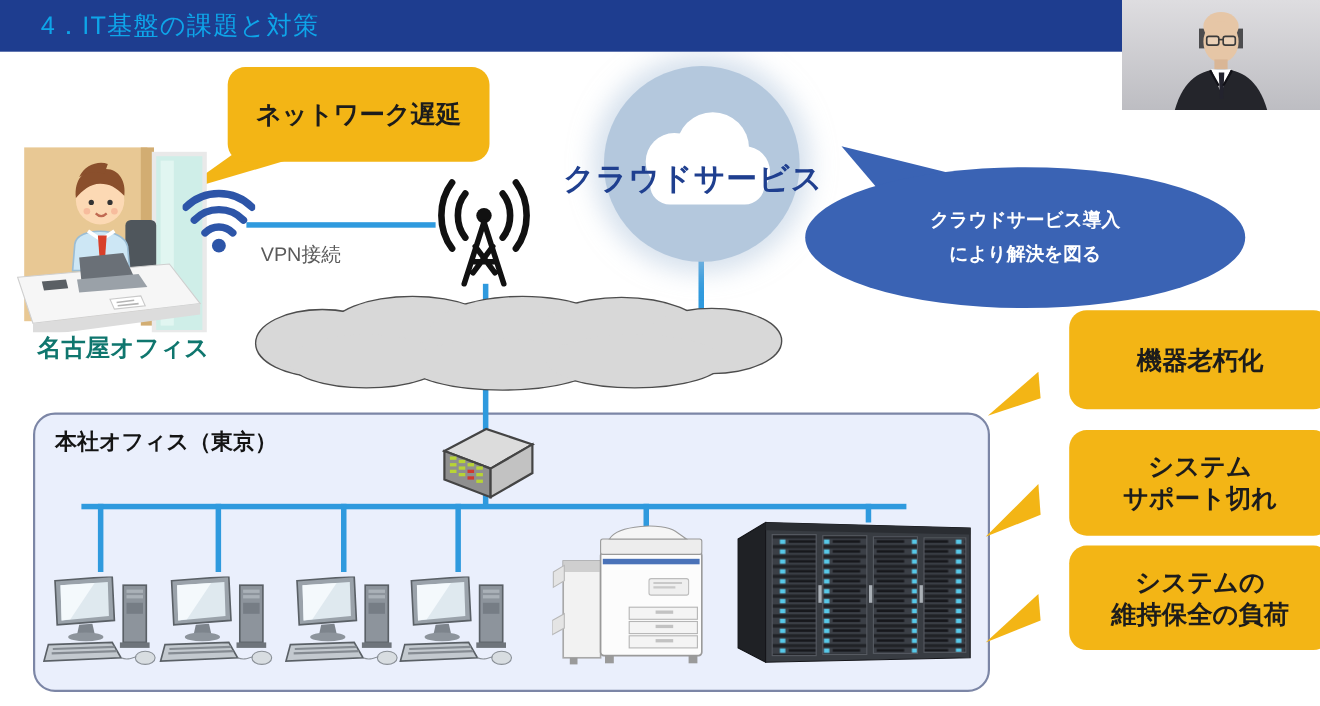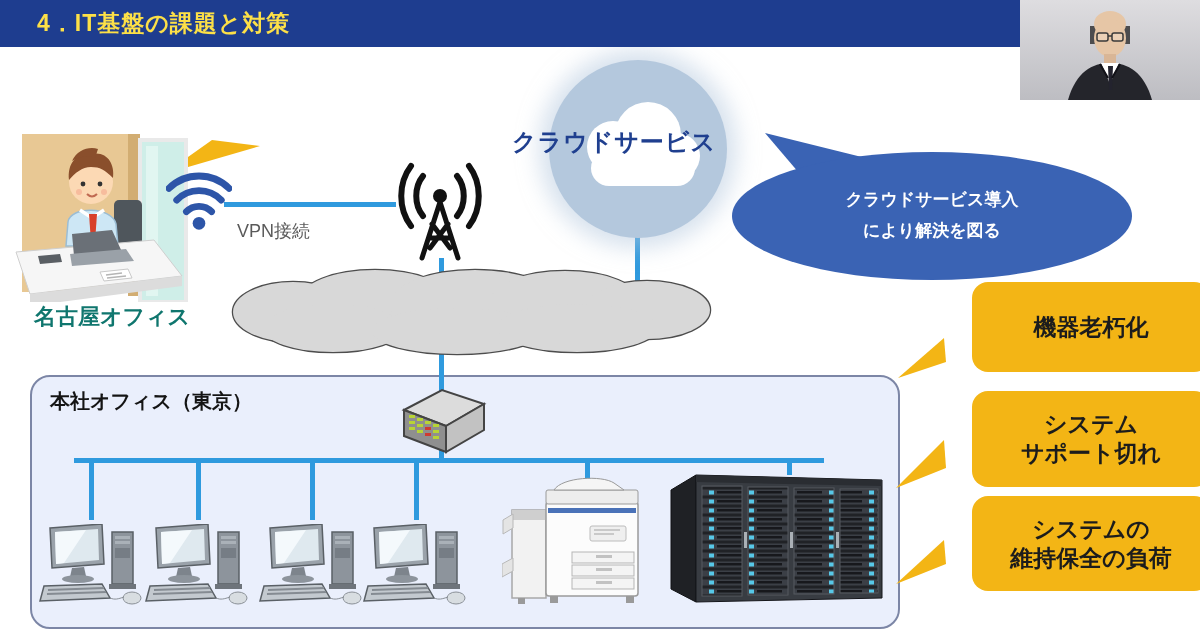--- a/index.html
+++ b/index.html
@@ -3,21 +3,21 @@
 <meta charset="utf-8">
 <style>
   html,body{margin:0;padding:0;background:#fff;}
   #slide{position:relative;width:1200px;height:642px;background:#ffffff;overflow:hidden;
          font-family:"Liberation Sans","DejaVu Sans",sans-serif;}
   .abs{position:absolute;}
 
   
   .header{left:0;top:0;width:1020px;height:47px;background:#1e3d8f;z-index:10;
           display:flex;align-items:center;}
-  .header .title{color:#fde047;font-size:23px;font-weight:bold;padding-left:37px;letter-spacing:1px;}
+  .header .title{color:#0ea5e9;font-size:23px;font-weight:normal;padding-left:37px;letter-spacing:1px;}
 
   
   .webcam{left:1020px;top:0;width:180px;height:100px;z-index:10;background:#cfcfd3;}
 
   
   .ycall{background:#f3b515;border-radius:16px;z-index:4;display:flex;flex-direction:column;
          justify-content:center;align-items:center;color:#1c1c1c;font-weight:bold;font-size:23px;
          line-height:29px;text-align:center;}
   .ycall-network{left:207px;top:61px;width:238px;height:86px;}
   .ytail{z-index:3;}
@@ -29,21 +29,21 @@
   .wifi{left:166px;top:170px;width:66px;height:62px;z-index:3;}
   .vpn-label{left:237px;top:171px;font-size:18px;color:#5a5a5a;z-index:3;margin-top:48px;}
   .blue-line{background:#2f9ade;z-index:2;}
   .line-vpn{left:224px;top:202px;width:172px;height:5px;}
   .antenna{left:392px;top:162px;width:96px;height:102px;z-index:3;}
   .v-antenna{left:439px;top:258px;width:5px;height:34px;}
 
   .cloud-circle{left:549px;top:60px;width:178px;height:178px;border-radius:50%;
                 background:#b4c8dd;box-shadow:0 0 22px 10px rgba(181,201,223,.55);z-index:3;}
   .cloud-white{left:563px;top:92px;width:150px;height:110px;z-index:4;}
-  .cloud-service-label{left:512px;top:126px;width:275px;font-size:24px;font-weight:bold;
+  .cloud-service-label{left:512px;top:144px;width:275px;font-size:28px;font-weight:bold;
                        color:#1f3f8f;z-index:5;letter-spacing:1px;}
   .v-cloudsvc{left:635px;top:214px;width:5px;height:78px;}
 
   .bubble-svg{left:720px;top:118px;width:420px;height:170px;z-index:4;}
   .bubble-text{left:762px;top:184px;width:340px;text-align:center;color:#fff;font-weight:bold;
                font-size:17px;line-height:31px;z-index:5;}
 
   .gray-cloud{left:225px;top:260px;width:495px;height:100px;z-index:3;}
   .v-router{left:439px;top:348px;width:5px;height:114px;}
 
@@ -90,20 +90,23 @@
       <rect x="92" y="33" width="11" height="8" rx="2" fill="rgba(255,255,255,0.2)" stroke="#3a3a3a" stroke-width="1.5"></rect>
       <line x1="88" y1="36" x2="92" y2="36" stroke="#3a3a3a" stroke-width="1.5"></line>
       <rect x="84" y="54" width="12" height="10" fill="#d9b696"></rect>
       <path d="M48,100 C56,72 72,63 90,63 C108,63 124,72 132,100 Z" fill="#24252b"></path>
       <polygon points="81,63 99,63 90,84" fill="#ffffff"></polygon>
       <polygon points="88,66 93,66 92,90 89,90" fill="#23232e"></polygon>
       <path d="M80,64 L88,78 M100,64 L92,78" stroke="#111117" stroke-width="2" fill="none"></path>
     </svg>
   </div>
 
+  <div class="abs ycall ycall-network">
+    <span>ネットワーク遅延</span>
+  </div>
   <svg class="abs ytail" style="left:160px;top:140px;" width="105" height="38" viewBox="0 0 105 38">
     <polygon points="52,0 100,6 4,34" fill="#f3b515"></polygon>
   </svg>
 
   <svg class="abs nagoya-illust" viewBox="0 0 182 172">
     <rect x="8" y="4" width="112" height="158" fill="#e8c894"></rect>
     <rect x="114" y="4" width="12" height="162" fill="#d2ad72"></rect>
     <rect x="126" y="10" width="46" height="162" fill="#cfeee8" stroke="#e9e9e9" stroke-width="4"></rect>
     <rect x="132" y="16" width="12" height="150" fill="#e4f7f2" opacity="0.85"></rect>
     <rect x="100" y="70" width="28" height="56" rx="5" fill="#4f565c"></rect>

